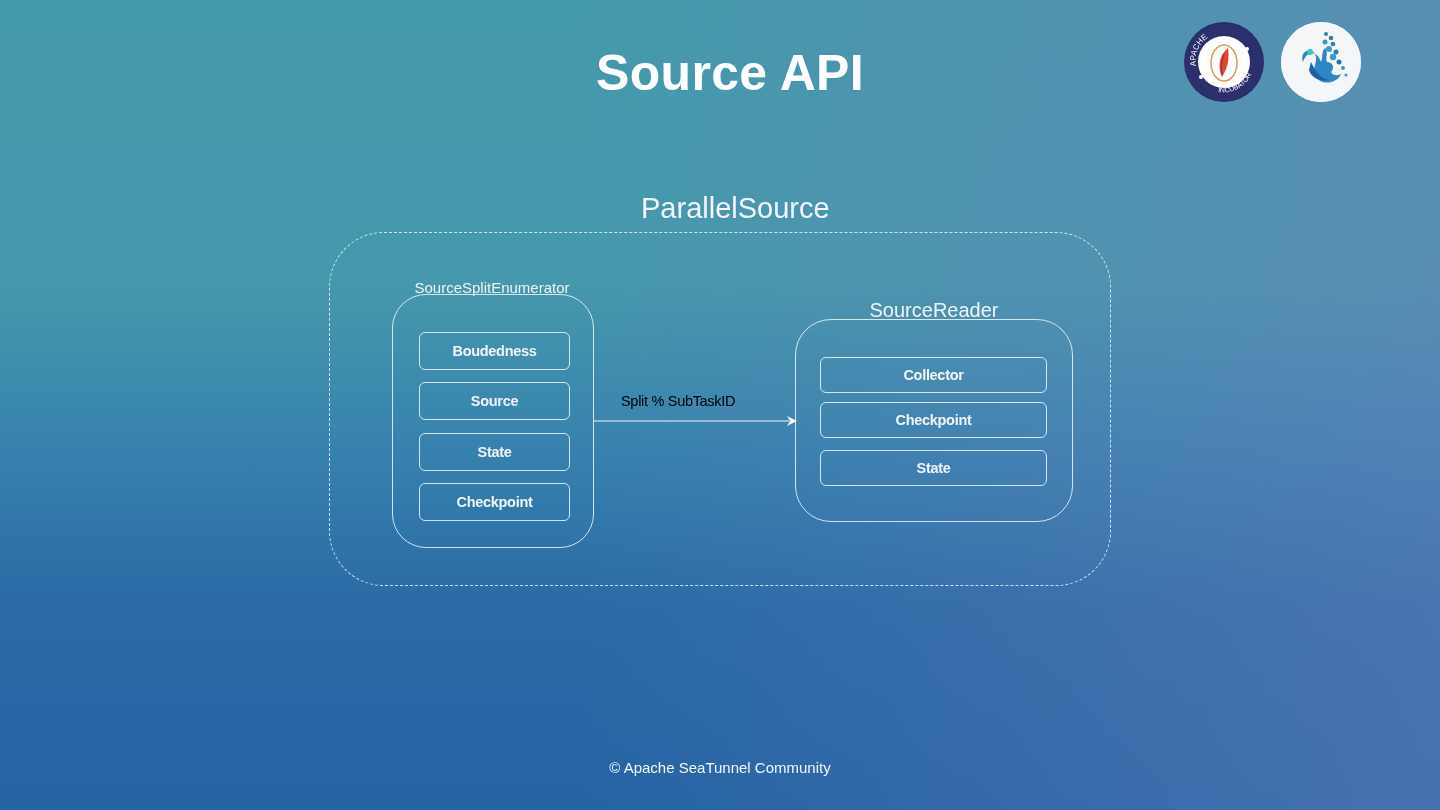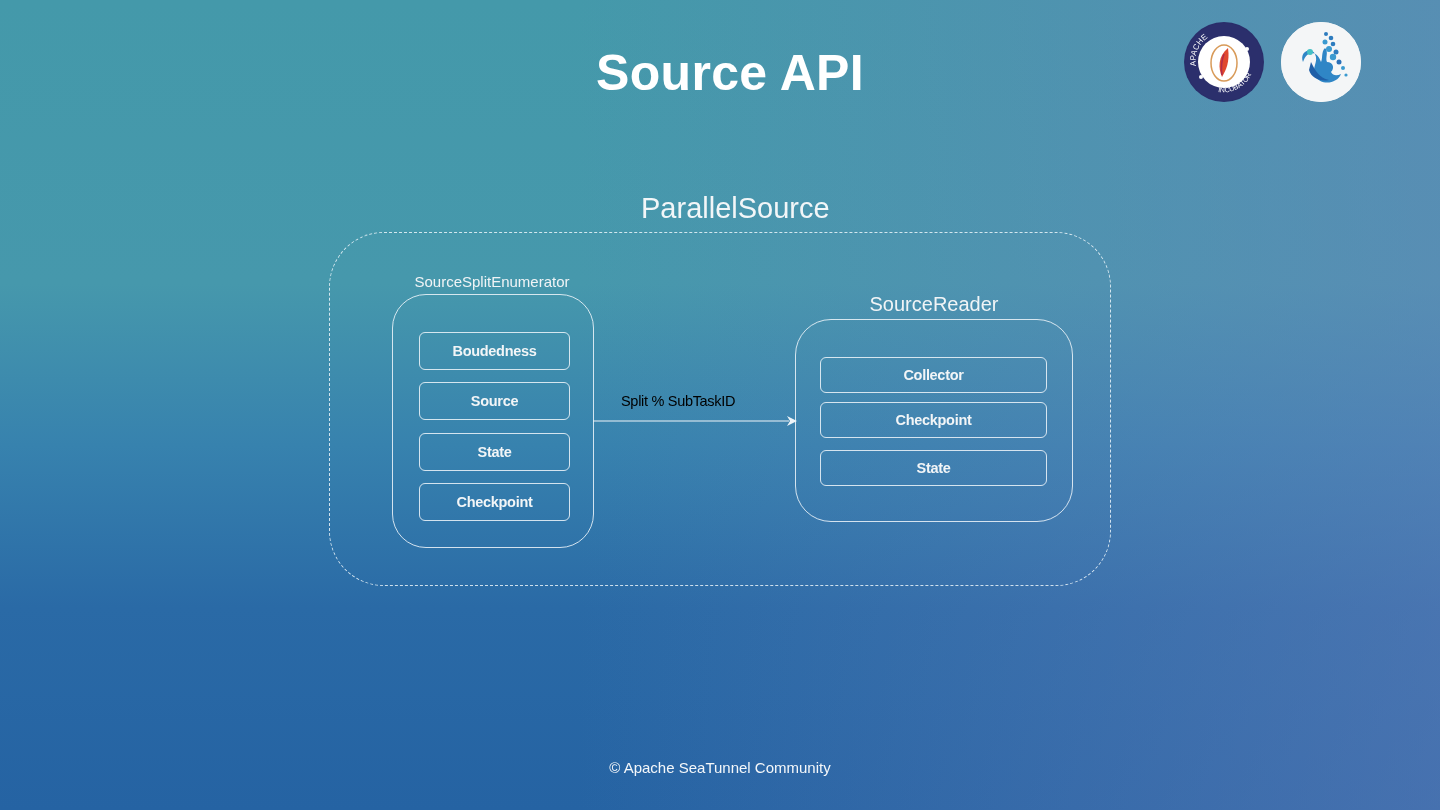--- a/index.html
+++ b/index.html
@@ -27,21 +27,21 @@
     .logo svg { width: 80px; height: 80px; display: block; }
 
     .diagram-title {
       position: absolute; left: 608px; top: 192px; font-size: 29px; color: #f2f6f8; margin-left: 33px;
     }
     .outer {
       position: absolute; left: 329px; top: 232px; width: 780px; height: 352px;
       border: 1.5px dashed rgba(235,245,250,0.85); border-radius: 55px;
     }
     .group-label {
-      position: absolute; font-size: 15px; color: #f0f4f6; text-align: center;
+      position: absolute; font-size: 15px; color: #f0f4f6; text-align: center; margin-top: 6px;
     }
     .enum-label { left: 392px; width: 200px; top: 273px; }
     .reader-label { left: 795px; width: 278px; top: 293px; font-size: 20px; text-align: center; }
 
     .container {
       position: absolute; border: 1.3px solid rgba(240,246,250,0.85);
     }
     .enum-box { left: 392px; top: 294px; width: 200px; height: 252px; border-radius: 34px; }
     .reader-box { left: 795px; top: 319px; width: 276px; height: 201px; border-radius: 36px; }
 

